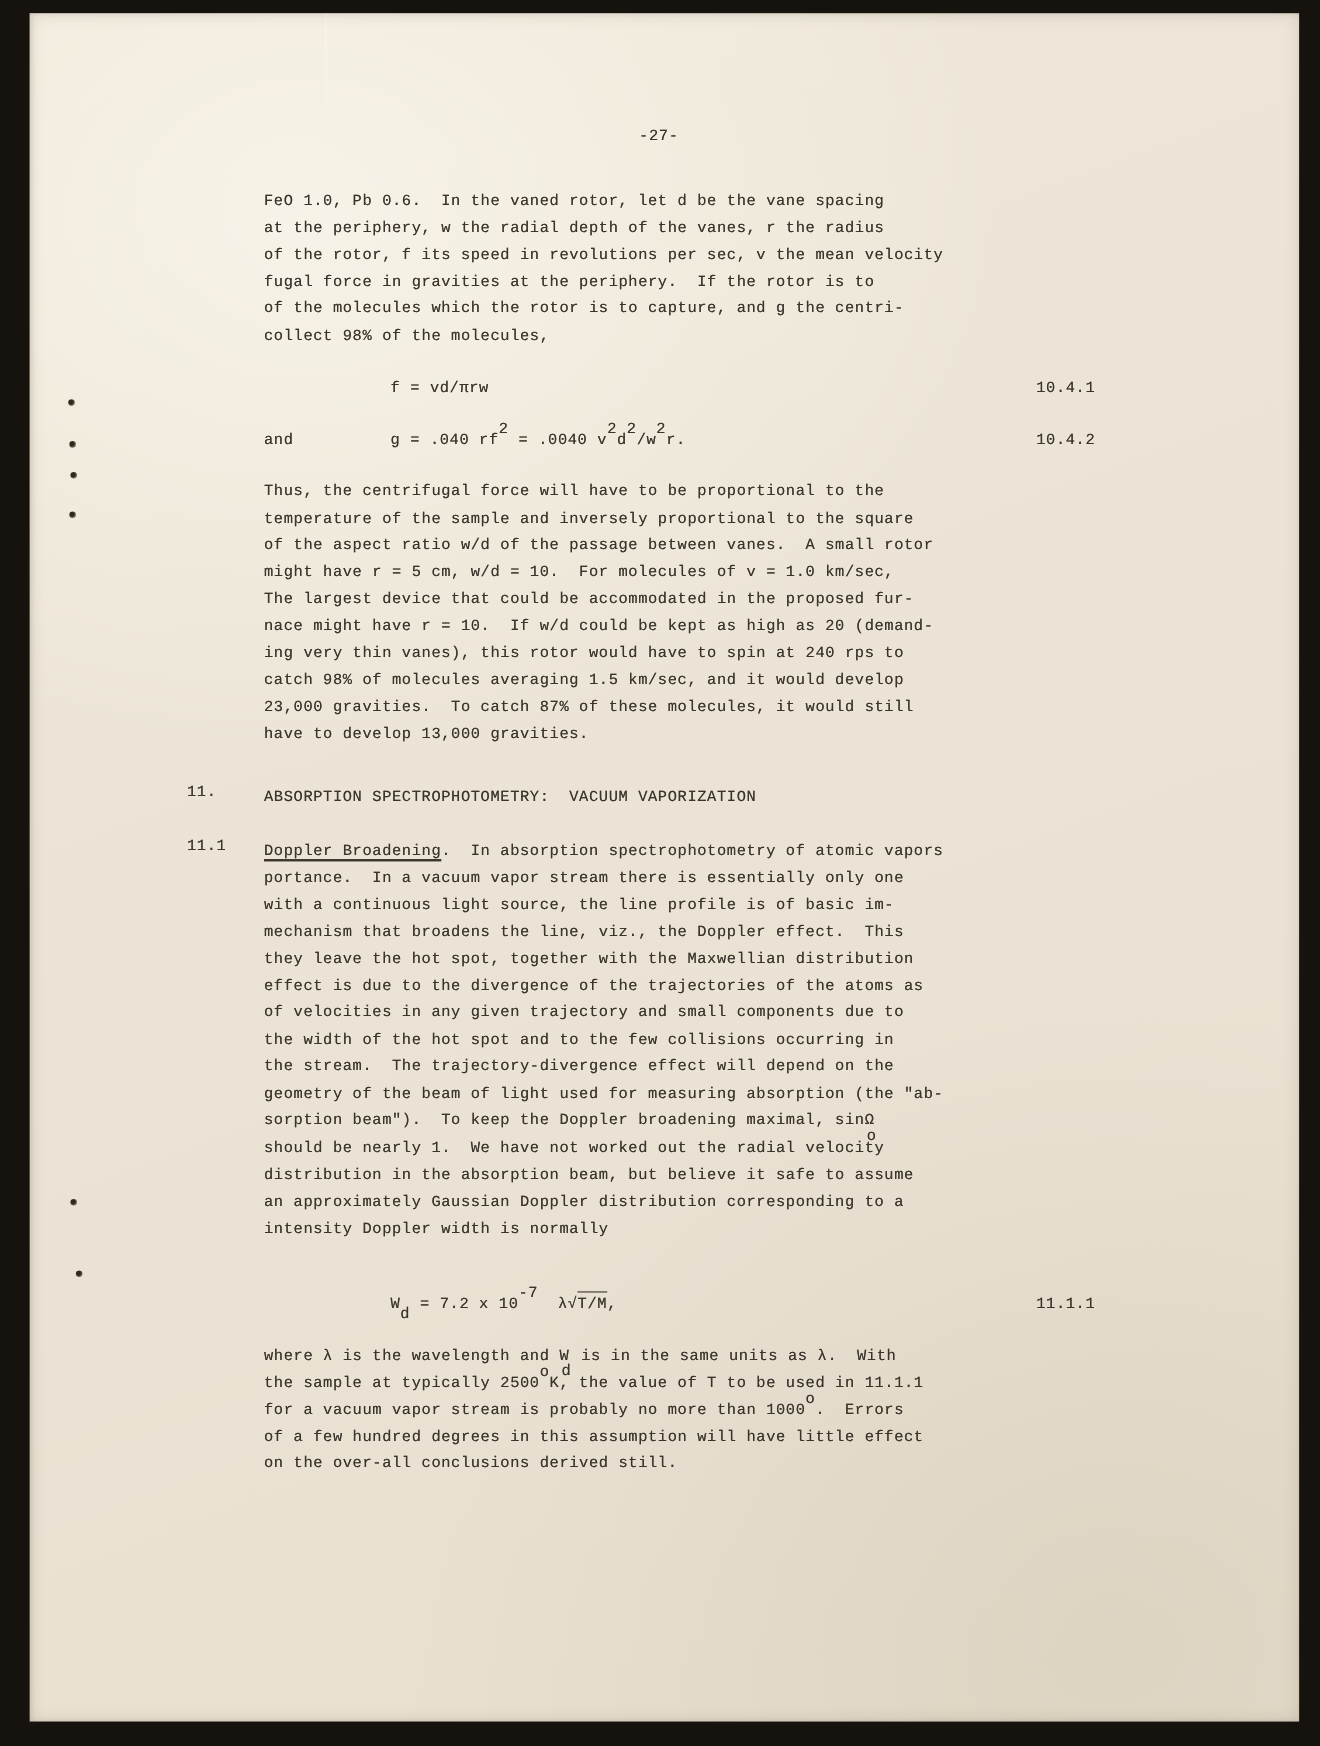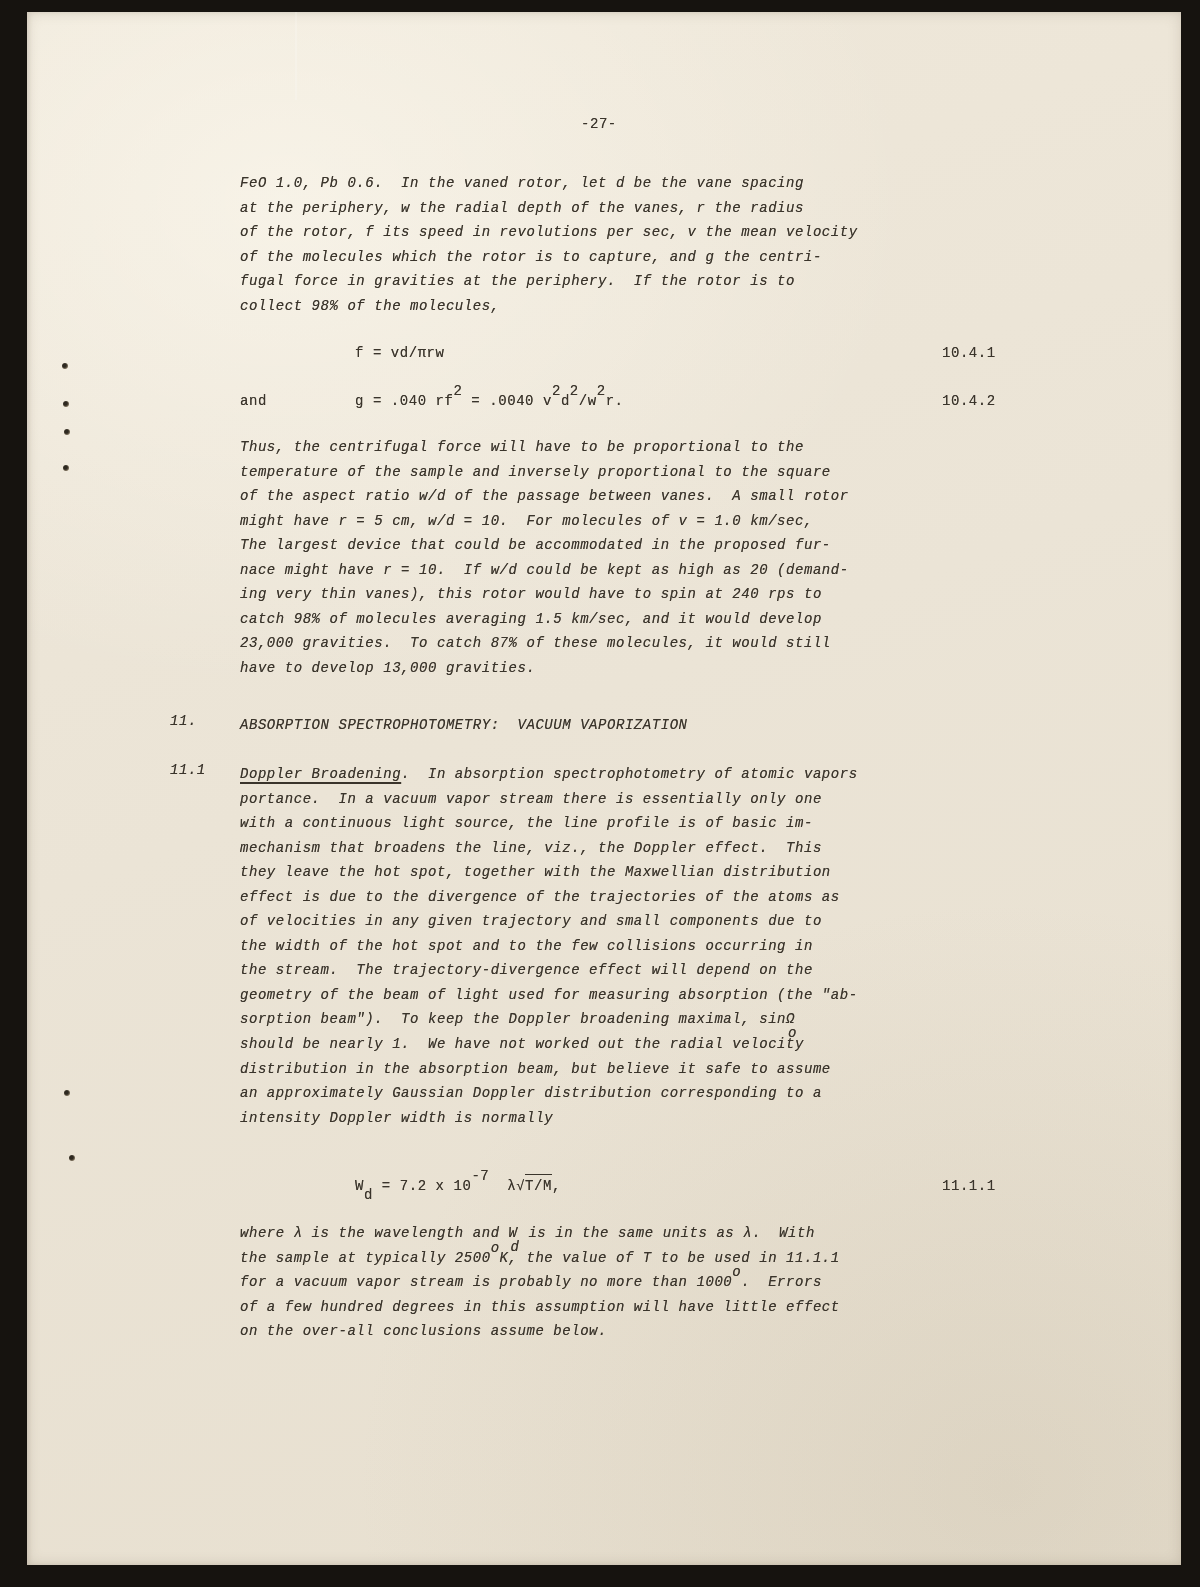--- a/index.html
+++ b/index.html
@@ -22,21 +22,21 @@
     position:absolute;left:268px;top:0;width:2px;height:88px;
     background:rgba(255,255,255,0.18);
   }
   .text-col{
     position:absolute;left:213px;top:0;width:810px;height:100%;
     color:#3a342b;
     font-size:14px;
     letter-spacing:0.55px;
     text-shadow:0 0 0.5px rgba(52,46,38,0.65);
   }
-  .blk{position:absolute;left:0;right:0;font-style:italic;}
+  .blk{position:absolute;left:0;right:0;}
   .tl{white-space:pre;height:24.55px;line-height:24.55px;}
   .pagenum{position:absolute;left:341px;top:104px;white-space:pre;}
   .sec-num{position:absolute;left:-70px;top:0;white-space:pre;}
   .eq-row{position:absolute;left:0;right:0;height:26px;line-height:26px;}
   .eq-label{position:absolute;left:0;white-space:pre;}
   .eq-body{position:absolute;left:115px;white-space:pre;}
   .eq-num{position:absolute;left:702px;white-space:pre;}
   .sup{position:relative;top:-10px;}
   .sub{position:relative;top:9px;}
   .subdrop{position:relative;top:14px;margin-left:-7px;}
@@ -63,22 +63,22 @@
 
   <div class="text-col">
 
     <div class="pagenum">-27-</div>
 
     <div class="blk" style="top:159px">
       <div>
           <div class="tl">FeO 1.0, Pb 0.6.  In the vaned rotor, let d be the vane spacing</div>
           <div class="tl">at the periphery, w the radial depth of the vanes, r the radius</div>
           <div class="tl">of the rotor, f its speed in revolutions per sec, v the mean velocity</div>
+          <div class="tl">fugal force in gravities at the periphery.  If the rotor is to</div>
           <div class="tl">of the molecules which the rotor is to capture, and g the centri-</div>
-          <div class="tl">fugal force in gravities at the periphery.  If the rotor is to</div>
           <div class="tl">collect 98% of the molecules,</div>
         </div>
     </div>
 
     <div class="eq-row" style="top:328px">
       <span class="eq-body"><span>f = vd/πrw</span></span>
       <span class="eq-num">10.4.1</span>
     </div>
 
     <div class="eq-row" style="top:376px">
@@ -132,18 +132,18 @@
       <span class="eq-body"><span>W</span><span class="sub">d</span><span> = 7.2 x 10</span><span class="sup">-7</span><span>  λ</span><span>√</span><span class="ov">T/M</span><span>,</span></span>
       <span class="eq-num">11.1.1</span>
     </div>
 
     <div class="blk" style="top:1209px">
       <div>
           <div class="tl"><span>where λ is the wavelength and W</span><span class="subdrop">d</span><span> is in the same units as λ.  With</span></div>
           <div class="tl"><span>the sample at typically 2500</span><span class="sup">o</span><span>K, the value of T to be used in 11.1.1</span></div>
           <div class="tl"><span>for a vacuum vapor stream is probably no more than 1000</span><span class="sup">o</span><span>.  Errors</span></div>
           <div class="tl">of a few hundred degrees in this assumption will have little effect</div>
-          <div class="tl">on the over-all conclusions assume below.</div>
+          <div class="tl">on the over-all conclusions derived still.</div>
         </div>
     </div>
 
   </div>
 </div>
 
 </body></html>

